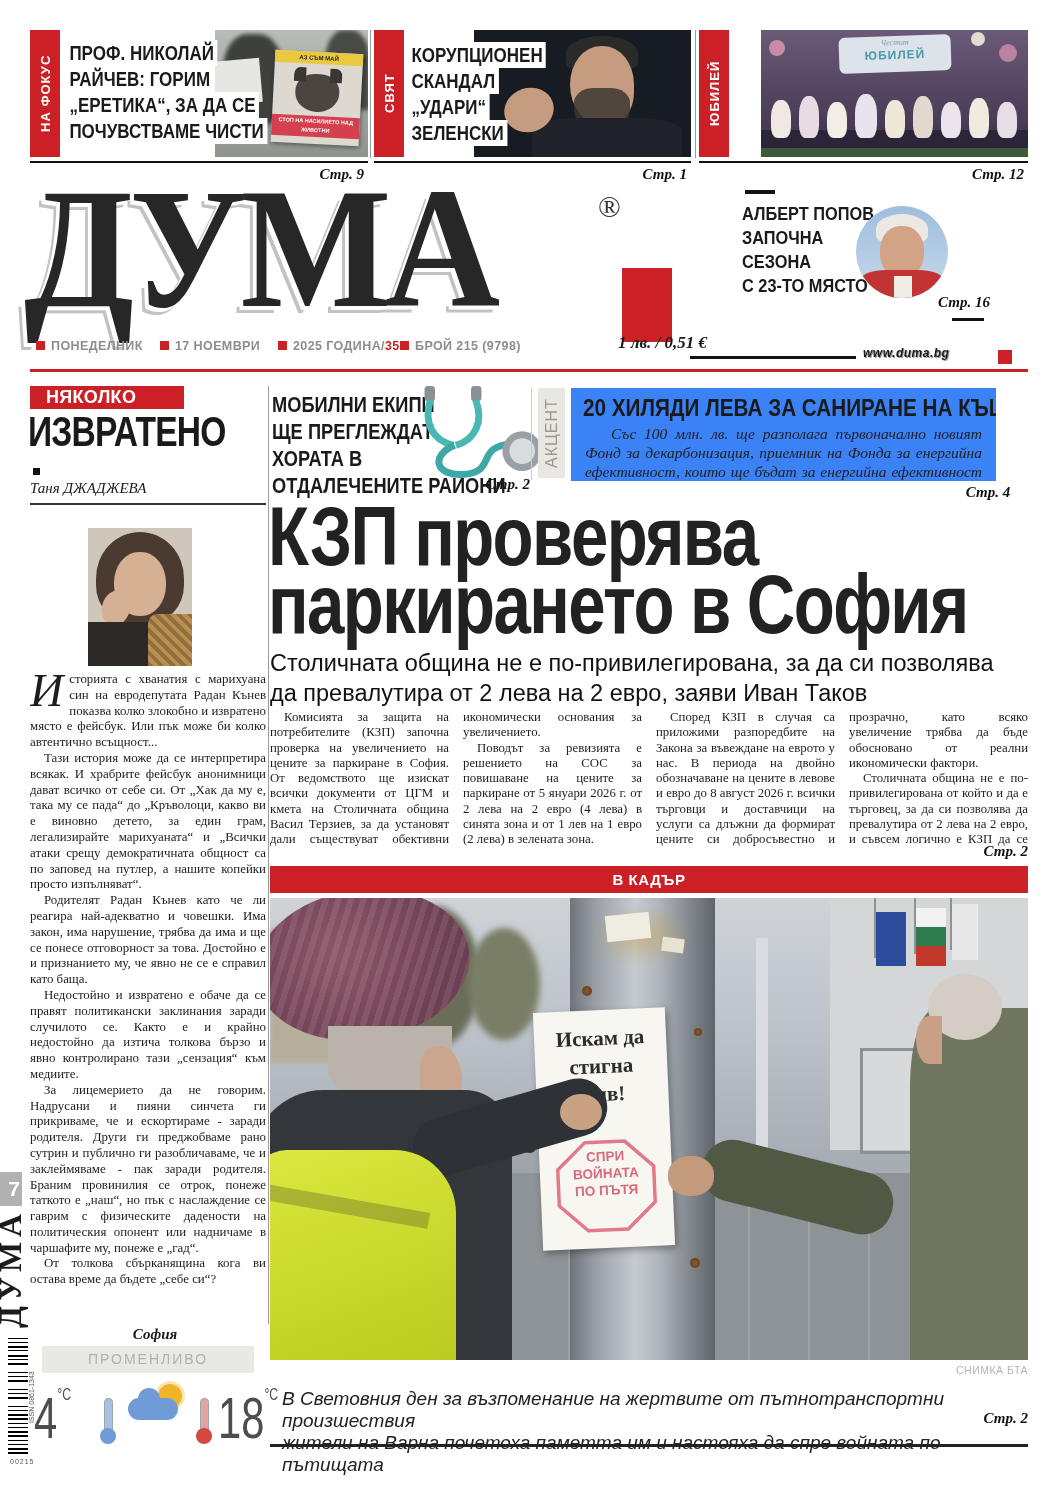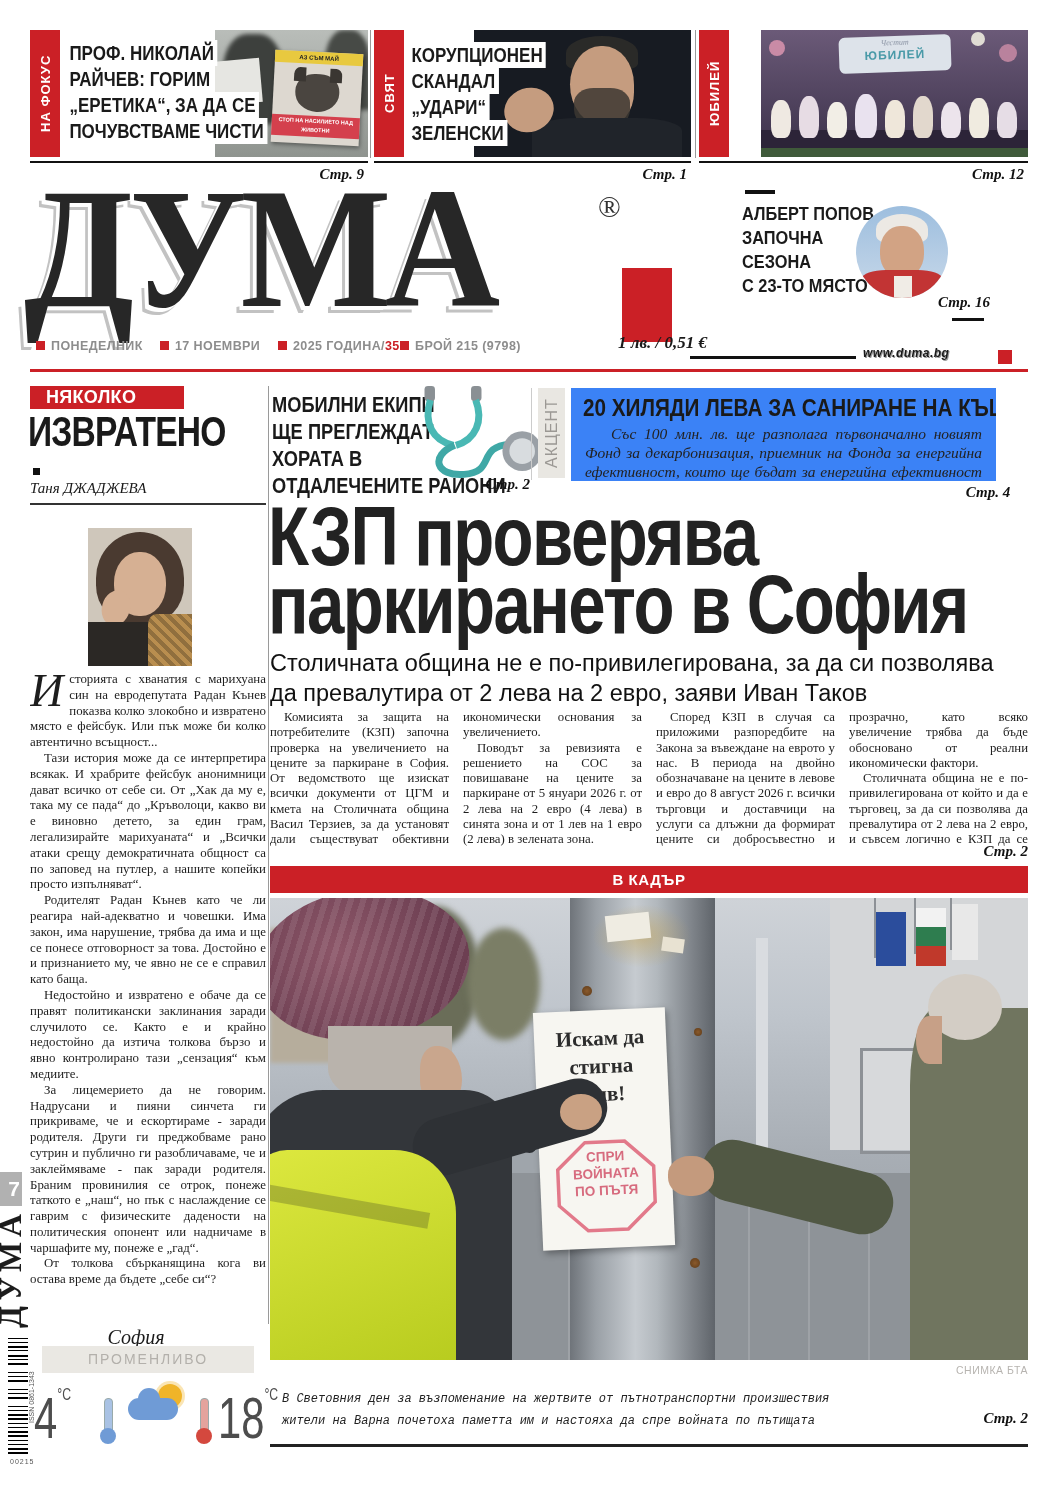--- a/index.html
+++ b/index.html
@@ -36,22 +36,22 @@
   .op-title{position:absolute;left:28px;top:408px;font-size:42px;font-weight:900;letter-spacing:-1px;
             transform:scaleX(.8);transform-origin:0 0;white-space:nowrap;}
   .op-body{position:absolute;left:30px;top:672px;width:236px;height:650px;overflow:hidden;
            font-family:"Liberation Serif",serif;font-size:12.9px;line-height:15.8px;text-align:justify;color:#1d1d1d;}
   .op-body p{margin:0;text-indent:14px;}
   .op-body p.first{text-indent:0;}
   .dropcap{float:left;font-family:"Liberation Serif",serif;font-style:italic;font-size:46px;line-height:34px;
            padding:2px 6px 0 0;font-weight:400;}
   .colrule{position:absolute;left:268px;top:386px;width:1px;height:938px;background:#9a9a9a;}
   
-  .wcity{position:absolute;left:18px;top:1326px;width:236px;text-align:center;
-         font-family:"Liberation Serif",serif;font-weight:400;font-style:italic;font-size:20px;}
+  .wcity{position:absolute;left:37px;top:1326px;width:236px;text-align:center;
+         font-family:"Liberation Serif",serif;font-weight:700;font-style:italic;font-size:15px;}
   .wband{position:absolute;left:42px;top:1346px;width:212px;height:27px;background:#eae8e3;color:#b3b0ab;
          font-size:14px;letter-spacing:2px;text-align:center;line-height:27px;}
   .temp{position:absolute;font-size:58px;font-weight:300;color:#4d4d4d;transform:scaleX(.72);transform-origin:0 0;white-space:nowrap;}
   .temp sup{font-size:17px;font-weight:400;vertical-align:38px;}
   .thermo-stem{position:absolute;left:4px;top:0;width:7px;height:36px;border-radius:4px;border:1px solid #9aa;}
   .thermo-bulb{position:absolute;left:0;top:30px;width:16px;height:16px;border-radius:50%;}
   
   .pagebox{position:absolute;left:0;top:1172px;width:20px;height:34px;background:#b1b1b1;color:#fff;
            font-weight:700;font-size:21px;line-height:34px;text-align:right;padding-right:2px;}
   .vtitle{position:absolute;left:-8px;top:1202px;height:132px;font-family:"Liberation Serif",serif;
@@ -75,22 +75,22 @@
          font-family:"Liberation Serif",serif;font-size:12.8px;line-height:15.3px;text-align:justify;
          column-count:4;column-gap:14px;color:#1d1d1d;}
   .mbody p{margin:0;text-indent:14px;}
   .banner{position:absolute;left:270px;top:866px;width:758px;height:27px;background:#cb2026;color:#fff;
           font-weight:700;font-size:15px;line-height:27px;text-align:center;letter-spacing:.5px;}
   
   .photo{position:absolute;left:270px;top:898px;width:758px;height:462px;overflow:hidden;
          background:linear-gradient(180deg,#cfd3d8 0%,#bfc5cc 25%,#a8aeb5 55%,#93989d 100%);}
   .credit{position:absolute;left:270px;top:1364px;width:758px;text-align:right;font-size:10.5px;
           letter-spacing:.5px;color:#b7b4b0;}
-  .caption{position:absolute;left:282px;top:1388px;width:680px;font-family:Liberation Mono, monospace;
-           font-style:italic;font-size:12px;line-height:22px;color:#222;}
+  .caption{position:absolute;left:282px;top:1388px;width:680px;font-family:Liberation Sans, sans-serif;
+           font-style:italic;font-size:19px;line-height:22px;color:#222;}
   .botrule{position:absolute;left:270px;top:1444px;width:758px;height:3px;background:#222;}
   .sign{position:absolute;left:268px;top:112px;width:132px;height:238px;background:#f7f6f1;
         transform:rotate(-2.5deg);box-shadow:2px 3px 7px rgba(0,0,0,.35);text-align:center;}
   .sign-l1{font-family:"Liberation Serif",serif;font-weight:700;font-size:21px;line-height:28px;color:#2c2c2c;}
   .oct-txt{position:absolute;left:16px;top:138px;width:100px;text-align:center;color:#d76b7e;
            font-weight:700;font-size:13.5px;line-height:17px;}
   .scene{position:absolute;overflow:hidden;}
 </style>
 </head>
 <body>

